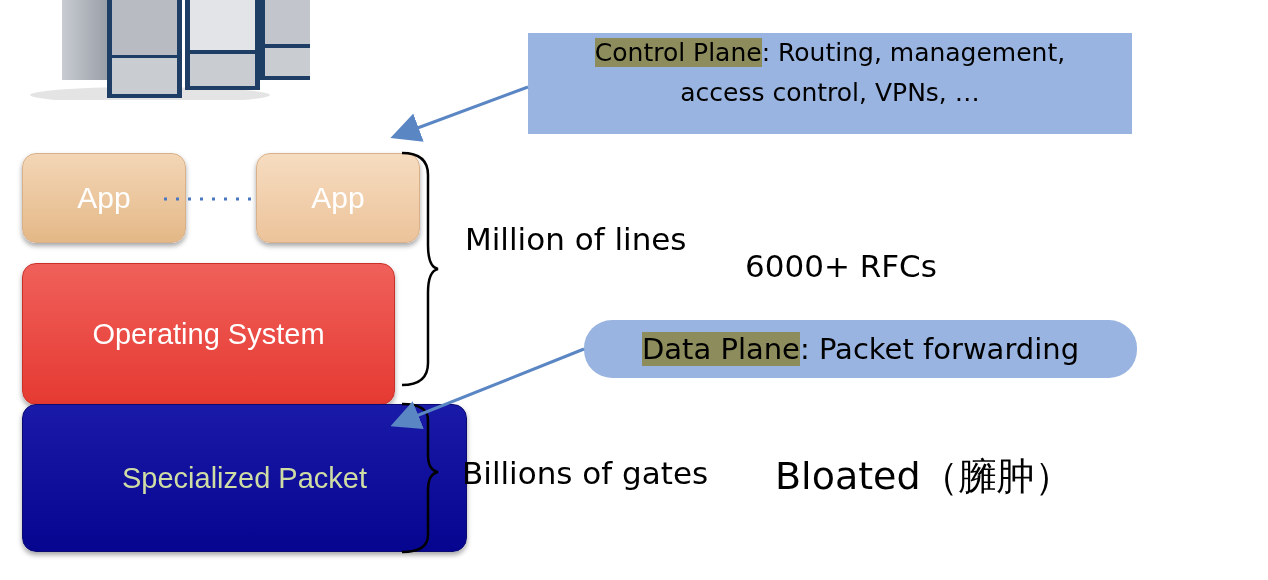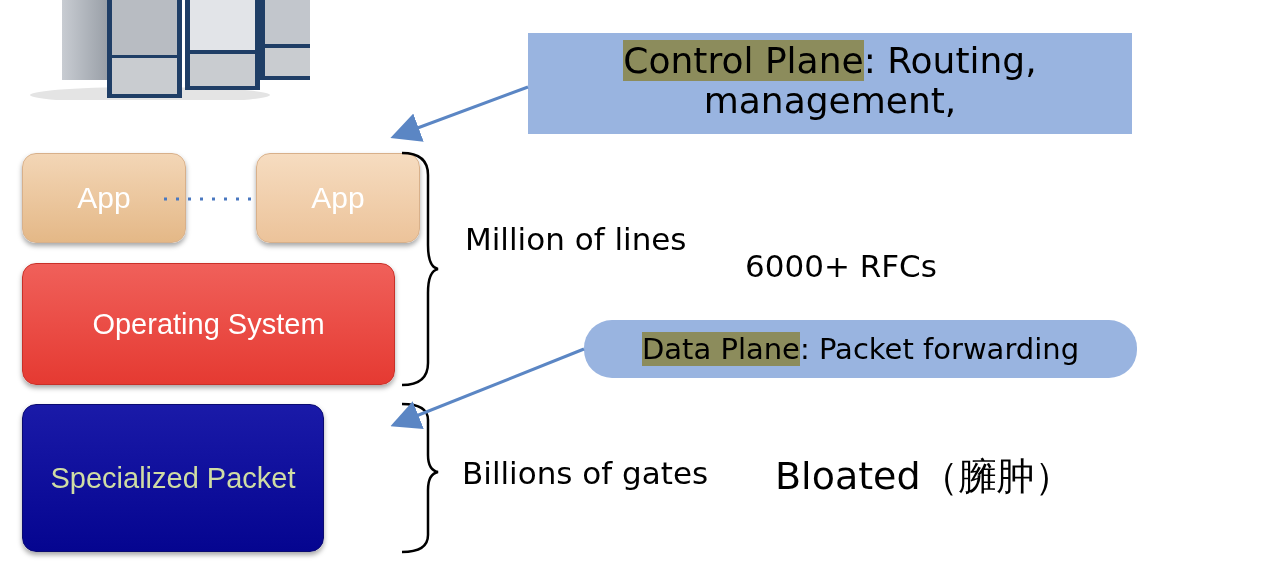--- a/index.html
+++ b/index.html
@@ -6,33 +6,33 @@
   body { width:1268px; height:580px; position:relative; overflow:hidden;
          font-family:"Liberation Sans", "DejaVu Sans", sans-serif; }
 
   
   .router { position:absolute; left:20px; top:0; width:290px; height:100px; }
 
   
   .callout { position:absolute; background:#99b4e0; color:#000; font-size:30px;
              font-family:"DejaVu Sans", sans-serif; text-align:center; line-height:40px; }
   .hl { background:#8c8c5c; }
-  #cp { left:528px; top:33px; width:604px; height:101px; padding-top:8px; box-sizing:border-box; font-size:36px; }
+  #cp { left:528px; top:33px; width:604px; height:101px; box-sizing:border-box; font-size:25px; }
   #dp { left:584px; top:320px; width:553px; height:58px; padding-top:9px; box-sizing:border-box; font-size:29px;border-radius:28px; }
 
   
   .box { position:absolute; border-radius:14px; display:flex; align-items:center; justify-content:center;
          text-align:center; box-shadow:0 3px 5px rgba(0,0,0,0.35); }
   .app { width:164px; height:90px; background:linear-gradient(#f3d6b6,#e4b887); color:#fff; font-size:30px;
          border:1px solid #d8b08a; box-sizing:border-box; }
   #app1 { left:22px; top:153px; }
   #app2 { left:256px; top:153px; background:linear-gradient(#f6dcc0,#ecc39a); }
-  #os { left:22px; top:263px; width:373px; height:122px; background:linear-gradient(#f0605a,#e53a32);
+  #os { left:22px; top:263px; width:373px; height:142px; background:linear-gradient(#f0605a,#e53a32);
         color:#fff; font-size:29px; border:1px solid #c83028; box-sizing:border-box; }
-  #hw { left:22px; top:404px; width:302px; height:148px; background:linear-gradient(#1a1aa8,#050590);
+  #hw { left:22px; top:404px; width:445px; height:148px; background:linear-gradient(#1a1aa8,#050590);
         color:#cfdca4; font-size:29px; line-height:40px; border:1px solid #0a0a70; box-sizing:border-box; }
 
   .label { position:absolute; color:#000; font-size:32px; font-family:"DejaVu Sans", sans-serif; line-height:48px; }
   #lines { left:465px; top:215px; font-size:31px;text-align:center; }
   #rfcs { left:745px; top:242px; font-size:31px; }
   #gates { left:462px; top:449px; font-size:31px; }
   #bloated { left:775px; top:452px; font-size:38px; }
 
   svg.overlay { position:absolute; left:0; top:0; }
 </style>
@@ -54,20 +54,21 @@
   <rect x="165" y="0" width="75" height="90" fill="#1f3e66"></rect>
   <rect x="170" y="0" width="65" height="50" fill="#e2e4e8"></rect>
   <rect x="170" y="54" width="65" height="32" fill="#c9ccd0"></rect>
   <rect x="240" y="0" width="65" height="80" fill="#1f3e66"></rect>
   <rect x="245" y="0" width="45" height="44" fill="#c2c6cc"></rect>
   <rect x="245" y="48" width="45" height="28" fill="#c9ccd0"></rect>
 </svg>
 
 <div class="callout" id="cp">
   <div><span class="hl">Control Plane</span><span>: Routing, management,</span></div>
+  <div>access control, VPNs, …</div>
 </div>
 
 <div class="callout" id="dp">
   <span class="hl">Data Plane</span><span>: Packet forwarding</span>
 </div>
 
 <div class="box app" id="app1">
     <span>App</span>
   </div>
 <div class="box app" id="app2">

